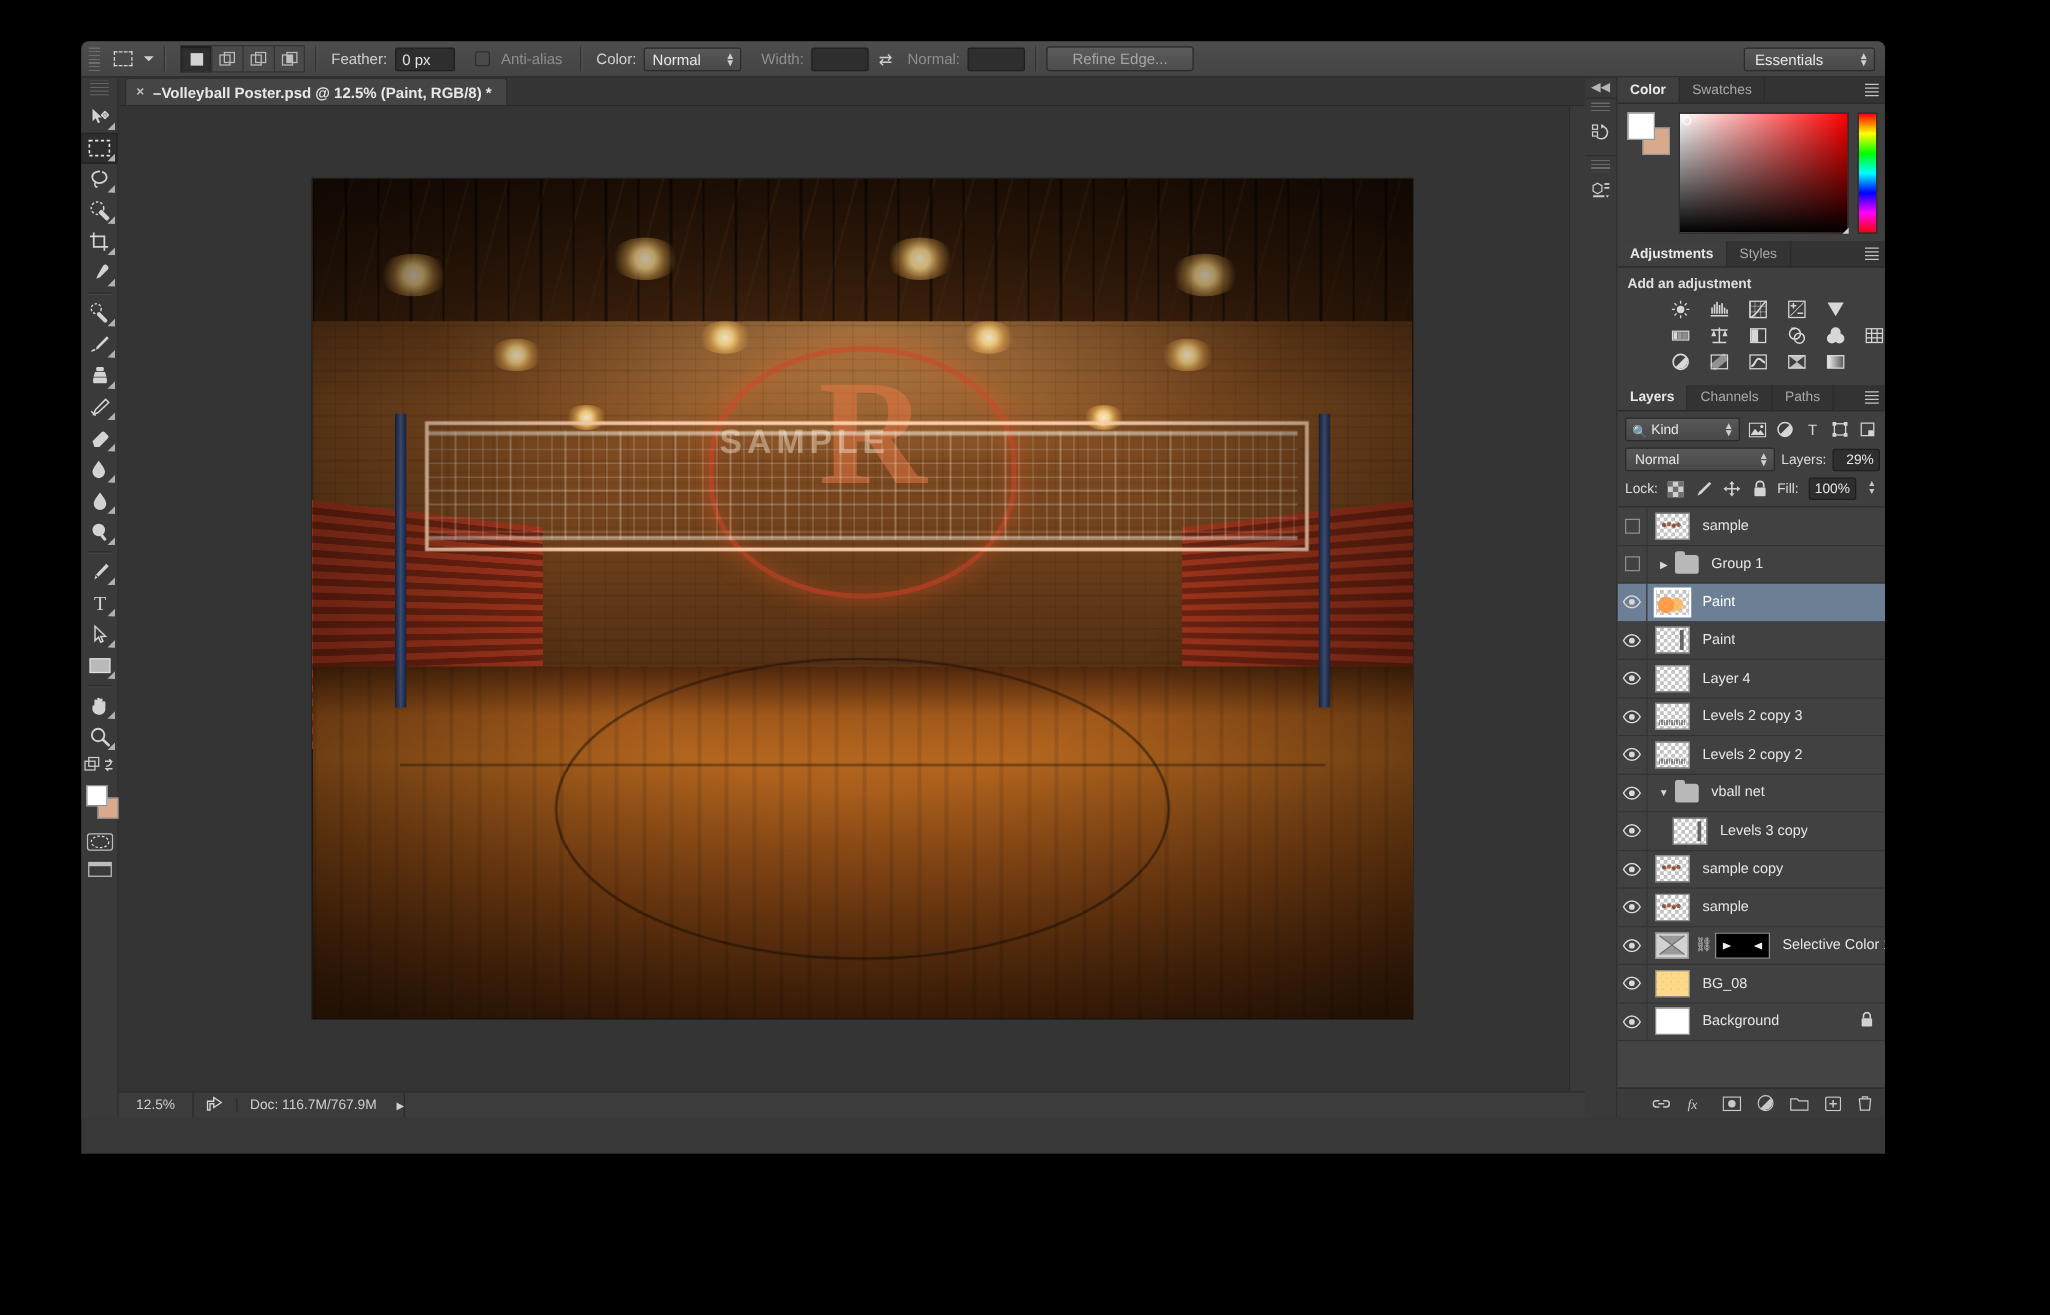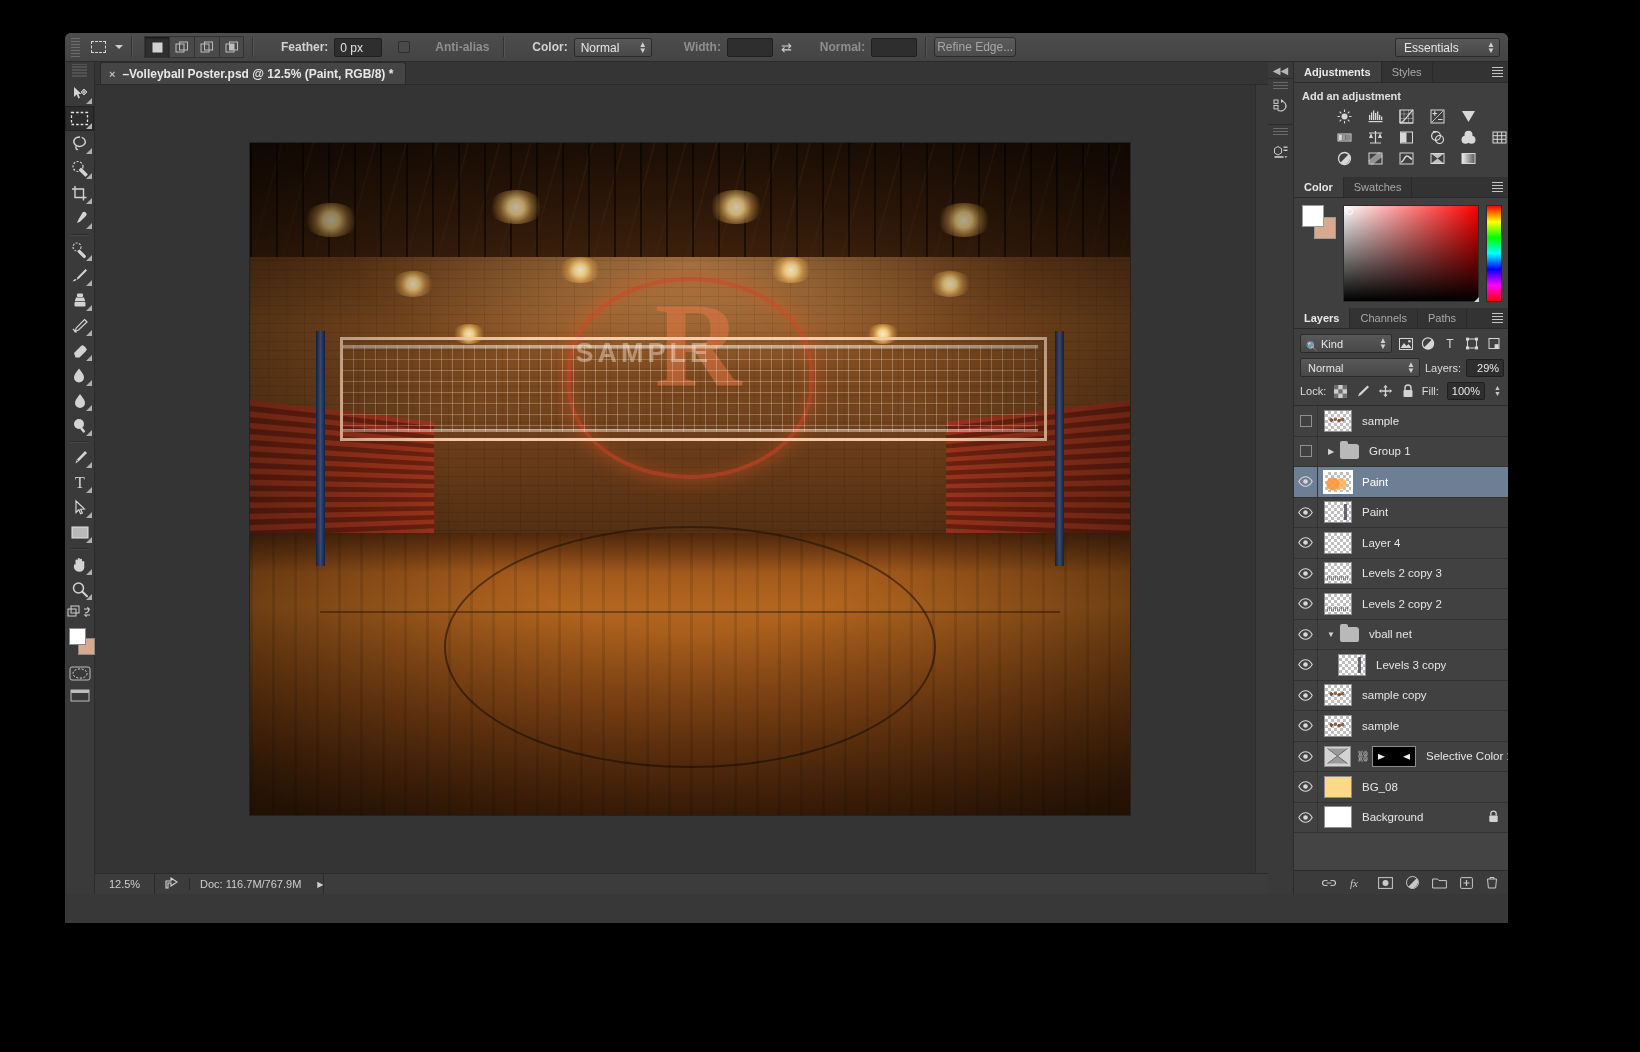--- a/index.html
+++ b/index.html
@@ -61,21 +61,21 @@
     border-top:4px solid #cfcfcf; margin-left:5px;
   }
   .ob-btn-group{ display:flex; margin-left:4px; }
   .ob-btn{
     width:25px;height:22px; background:#4a4a4a;
     border:1px solid #333; border-right:none;
     display:flex;align-items:center;justify-content:center;
   }
   .ob-btn:last-child{border-right:1px solid #333;}
   .ob-btn.active{ background:#2f2f2f; box-shadow:inset 0 1px 2px rgba(0,0,0,.6);}
-  .ob-label{ color:#d2d2d2; font-size:12px; margin:0 6px 0 20px;font-weight:bold;}
+  .ob-label{ color:#d2d2d2; font-size:12px; margin:0 6px 0 4px;}
   .ob-label.dim{ color:#8e8e8e;}
   .ob-field{
     background:#2e2e2e;border:1px solid #1f1f1f;border-radius:2px;
     height:19px; color:#e4e4e4; font-size:12px;
     padding:0 5px; line-height:18px;
   }
   .ob-select{
     background:linear-gradient(#585858,#484848);
     border:1px solid #2b2b2b;border-radius:2px;
     height:19px; color:#e8e8e8; font-size:12px;
@@ -85,21 +85,21 @@
   .ob-select .arrows{
     position:absolute;right:4px;top:3px;color:#d0d0d0;font-size:8px;line-height:6px;
   }
   .ob-check{
     width:12px;height:12px;background:#4a4a4a;border:1px solid #2e2e2e;border-radius:2px;
     margin-right:5px;
   }
   .ob-button{
     background:linear-gradient(#5c5c5c,#4b4b4b);
     border:1px solid #2b2b2b;border-radius:3px;
-    height:20px;color:#a6a6a6;font-size:12px;padding:0 2px;line-height:18px;
+    height:20px;color:#a6a6a6;font-size:12px;padding:0 20px;line-height:18px;
   }
   .swap-arrows{ color:#cfcfcf; font-size:13px; margin:0 8px;}
   #workspace-select{
     position:absolute;right:8px;top:5px;
     background:linear-gradient(#585858,#484848);
     border:1px solid #2b2b2b;border-radius:2px;
     height:19px;color:#e8e8e8;font-size:12px;padding:0 18px 0 8px;line-height:18px;
     min-width:105px;
   }
   #workspace-select .arrows{position:absolute;right:4px;top:3px;color:#d0d0d0;font-size:8px;line-height:6px;}
@@ -723,162 +723,20 @@
                 <path d="M11.6 12.2 l2.6 0 -1.3 2z" fill="#cdcdcd"></path>
               </svg>
           </div>
         </div>
       </div>
 
       <div id="panels">
 
         <div class="panel">
           <div class="panel-tabs">
-            <div class="p-tab active">Adjustments</div>
-            <div class="p-tab">Styles</div>
-            <span class="panel-menu">
-                <i></i>
-                <i></i>
-                <i></i>
-                <i></i>
-              </span>
-          </div>
-          <div id="adj-body">
-            <div class="adj-title">Add an adjustment</div>
-            <div class="adj-row">
-              <span class="adj-ico">
-                <svg width="15" height="15" viewBox="0 0 15 15">
-                    <circle cx="7.5" cy="7.5" r="3" fill="#d8d8d8"></circle>
-                    <g stroke="#d8d8d8" stroke-width="1.1">
-                      <path d="M7.5 0.5v2.4M7.5 12.1v2.4M0.5 7.5h2.4M12.1 7.5h2.4M2.6 2.6l1.7 1.7M10.7 10.7l1.7 1.7M12.4 2.6l-1.7 1.7M4.3 10.7l-1.7 1.7"></path>
-                    </g>
-                  </svg>
-              </span>
-              <span class="adj-ico">
-                <svg width="15" height="15" viewBox="0 0 15 15">
-                    <g fill="#d8d8d8">
-                      <rect x="1" y="6" width="1.3" height="5"></rect>
-                      <rect x="3" y="3.5" width="1.3" height="7.5"></rect>
-                      <rect x="5" y="1.5" width="1.3" height="9.5"></rect>
-                      <rect x="7" y="4" width="1.3" height="7"></rect>
-                      <rect x="9" y="2.5" width="1.3" height="8.5"></rect>
-                      <rect x="11" y="6" width="1.3" height="5"></rect>
-                      <rect x="13" y="7.5" width="1.3" height="3.5"></rect>
-                    </g>
-                    <rect x="0.5" y="12" width="14" height="1.2" fill="#d8d8d8"></rect>
-                  </svg>
-              </span>
-              <span class="adj-ico">
-                <svg width="15" height="15" viewBox="0 0 15 15">
-                    <rect x="1" y="1" width="13" height="13" fill="none" stroke="#d8d8d8"></rect>
-                    <path d="M1 14 H14 M1 1 V14" stroke="#d8d8d8"></path>
-                    <path d="M1 14 C6 13 9 5 14 1" fill="none" stroke="#d8d8d8" stroke-width="1.2"></path>
-                    <path d="M5 1 V14 M9.5 1 V14 M1 5 H14 M1 9.5 H14" stroke="#d8d8d8" stroke-width=".4"></path>
-                  </svg>
-              </span>
-              <span class="adj-ico">
-                <svg width="15" height="15" viewBox="0 0 15 15">
-                    <rect x="1" y="1" width="13" height="13" fill="none" stroke="#d8d8d8"></rect>
-                    <path d="M2.5 4.5 H7 M4.75 2.3 V6.8" stroke="#d8d8d8" stroke-width="1.2"></path>
-                    <path d="M8 10.5 H12.5" stroke="#d8d8d8" stroke-width="1.2"></path>
-                    <path d="M13 2 L2 13" stroke="#d8d8d8" stroke-width=".8"></path>
-                  </svg>
-              </span>
-              <span class="adj-ico">
-                <svg width="15" height="15" viewBox="0 0 15 15">
-                    <path d="M1 2 H14 L7.5 13 Z" fill="#d8d8d8"></path>
-                  </svg>
-              </span>
-            </div>
-            <div class="adj-row">
-              <span class="adj-ico">
-                <svg width="15" height="15" viewBox="0 0 15 15">
-                    <rect x="1" y="4" width="13" height="7" fill="none" stroke="#d8d8d8"></rect>
-                    <rect x="1.7" y="4.7" width="3.2" height="5.6" fill="#d8d8d8"></rect>
-                    <rect x="5.2" y="4.7" width="3.2" height="5.6" fill="#999"></rect>
-                    <rect x="8.7" y="4.7" width="4.6" height="5.6" fill="#d8d8d8" opacity=".5"></rect>
-                  </svg>
-              </span>
-              <span class="adj-ico">
-                <svg width="15" height="15" viewBox="0 0 15 15">
-                    <path d="M7.5 1 V13 M2 13 H13" stroke="#d8d8d8" stroke-width="1.2"></path>
-                    <path d="M1 3 H14" stroke="#d8d8d8" stroke-width="1.2"></path>
-                    <path d="M1 3 L3 8 H-1 Z" fill="#d8d8d8" transform="translate(2,0)"></path>
-                    <path d="M12 3 L14 8 H10 Z" fill="#d8d8d8"></path>
-                  </svg>
-              </span>
-              <span class="adj-ico">
-                <svg width="15" height="15" viewBox="0 0 15 15">
-                    <rect x="1.5" y="2" width="12" height="11" fill="none" stroke="#d8d8d8"></rect>
-                    <rect x="2" y="2.5" width="5.5" height="10" fill="#d8d8d8"></rect>
-                  </svg>
-              </span>
-              <span class="adj-ico">
-                <svg width="15" height="15" viewBox="0 0 15 15">
-                    <circle cx="6" cy="6" r="4.4" fill="none" stroke="#d8d8d8" stroke-width="1.2"></circle>
-                    <circle cx="9.5" cy="9.5" r="4" fill="none" stroke="#d8d8d8" stroke-width="1.2"></circle>
-                    <rect x="3" y="1" width="3.2" height="1.6" fill="#d8d8d8"></rect>
-                  </svg>
-              </span>
-              <span class="adj-ico">
-                <svg width="15" height="15" viewBox="0 0 15 15">
-                    <circle cx="7.5" cy="4.8" r="4" fill="#d8d8d8"></circle>
-                    <circle cx="4.5" cy="9.8" r="4" fill="#d8d8d8"></circle>
-                    <circle cx="10.5" cy="9.8" r="4" fill="#d8d8d8"></circle>
-                  </svg>
-              </span>
-              <span class="adj-ico">
-                <svg width="15" height="15" viewBox="0 0 15 15">
-                    <rect x="1" y="2" width="13" height="11" fill="none" stroke="#d8d8d8"></rect>
-                    <path d="M1 5.7 H14 M1 9.3 H14 M5.3 2 V13 M9.7 2 V13" stroke="#d8d8d8"></path>
-                  </svg>
-              </span>
-            </div>
-            <div class="adj-row">
-              <span class="adj-ico">
-                <svg width="15" height="15" viewBox="0 0 15 15">
-                    <circle cx="7.5" cy="7.5" r="6" fill="none" stroke="#d8d8d8" stroke-width="1.3"></circle>
-                    <path d="M11.7 3.3 A6 6 0 013.3 11.7 Z" fill="#d8d8d8"></path>
-                  </svg>
-              </span>
-              <span class="adj-ico">
-                <svg width="15" height="15" viewBox="0 0 15 15">
-                    <rect x="1" y="2" width="13" height="11" fill="none" stroke="#d8d8d8"></rect>
-                    <path d="M2 12 L13 3" stroke="#d8d8d8" stroke-width="6" opacity=".55"></path>
-                  </svg>
-              </span>
-              <span class="adj-ico">
-                <svg width="15" height="15" viewBox="0 0 15 15">
-                    <rect x="1" y="2" width="13" height="11" fill="none" stroke="#d8d8d8"></rect>
-                    <path d="M2 11 C5 11 5 5 8 5 C10.5 5 11 8 13 8" fill="none" stroke="#d8d8d8" stroke-width="1.6"></path>
-                  </svg>
-              </span>
-              <span class="adj-ico">
-                <svg width="15" height="15" viewBox="0 0 15 15">
-                    <rect x="1" y="2.5" width="13" height="10" fill="none" stroke="#d8d8d8"></rect>
-                    <path d="M1 2.5 L7.5 7.5 L14 2.5 M1 12.5 L7.5 7.5 L14 12.5" fill="#d8d8d8" opacity=".85"></path>
-                  </svg>
-              </span>
-              <span class="adj-ico">
-                <svg width="15" height="15" viewBox="0 0 15 15">
-                    <defs>
-                      <linearGradient id="gm" x1="0" x2="1">
-                        <stop offset="0" stop-color="#f0f0f0"></stop>
-                        <stop offset="1" stop-color="#575757"></stop>
-                      </linearGradient>
-                    </defs>
-                    <rect x="1" y="2.5" width="13" height="10" fill="url(#gm)" stroke="#d8d8d8"></rect>
-                  </svg>
-              </span>
-            </div>
-          </div>
-        </div>
-
-        <div class="panel">
-          <div class="panel-tabs">
             <div class="p-tab active">Color</div>
             <div class="p-tab">Swatches</div>
             <span class="panel-menu">
                 <i></i>
                 <i></i>
                 <i></i>
                 <i></i>
               </span>
           </div>
           <div id="color-body">
@@ -887,20 +745,162 @@
               <span class="cs-fg"></span>
             </div>
             <div class="color-field">
               <span class="picker"></span>
               <span class="alpha-mark"></span>
             </div>
             <div class="hue-strip"></div>
           </div>
         </div>
 
+        <div class="panel">
+          <div class="panel-tabs">
+            <div class="p-tab active">Adjustments</div>
+            <div class="p-tab">Styles</div>
+            <span class="panel-menu">
+                <i></i>
+                <i></i>
+                <i></i>
+                <i></i>
+              </span>
+          </div>
+          <div id="adj-body">
+            <div class="adj-title">Add an adjustment</div>
+            <div class="adj-row">
+              <span class="adj-ico">
+                <svg width="15" height="15" viewBox="0 0 15 15">
+                    <circle cx="7.5" cy="7.5" r="3" fill="#d8d8d8"></circle>
+                    <g stroke="#d8d8d8" stroke-width="1.1">
+                      <path d="M7.5 0.5v2.4M7.5 12.1v2.4M0.5 7.5h2.4M12.1 7.5h2.4M2.6 2.6l1.7 1.7M10.7 10.7l1.7 1.7M12.4 2.6l-1.7 1.7M4.3 10.7l-1.7 1.7"></path>
+                    </g>
+                  </svg>
+              </span>
+              <span class="adj-ico">
+                <svg width="15" height="15" viewBox="0 0 15 15">
+                    <g fill="#d8d8d8">
+                      <rect x="1" y="6" width="1.3" height="5"></rect>
+                      <rect x="3" y="3.5" width="1.3" height="7.5"></rect>
+                      <rect x="5" y="1.5" width="1.3" height="9.5"></rect>
+                      <rect x="7" y="4" width="1.3" height="7"></rect>
+                      <rect x="9" y="2.5" width="1.3" height="8.5"></rect>
+                      <rect x="11" y="6" width="1.3" height="5"></rect>
+                      <rect x="13" y="7.5" width="1.3" height="3.5"></rect>
+                    </g>
+                    <rect x="0.5" y="12" width="14" height="1.2" fill="#d8d8d8"></rect>
+                  </svg>
+              </span>
+              <span class="adj-ico">
+                <svg width="15" height="15" viewBox="0 0 15 15">
+                    <rect x="1" y="1" width="13" height="13" fill="none" stroke="#d8d8d8"></rect>
+                    <path d="M1 14 H14 M1 1 V14" stroke="#d8d8d8"></path>
+                    <path d="M1 14 C6 13 9 5 14 1" fill="none" stroke="#d8d8d8" stroke-width="1.2"></path>
+                    <path d="M5 1 V14 M9.5 1 V14 M1 5 H14 M1 9.5 H14" stroke="#d8d8d8" stroke-width=".4"></path>
+                  </svg>
+              </span>
+              <span class="adj-ico">
+                <svg width="15" height="15" viewBox="0 0 15 15">
+                    <rect x="1" y="1" width="13" height="13" fill="none" stroke="#d8d8d8"></rect>
+                    <path d="M2.5 4.5 H7 M4.75 2.3 V6.8" stroke="#d8d8d8" stroke-width="1.2"></path>
+                    <path d="M8 10.5 H12.5" stroke="#d8d8d8" stroke-width="1.2"></path>
+                    <path d="M13 2 L2 13" stroke="#d8d8d8" stroke-width=".8"></path>
+                  </svg>
+              </span>
+              <span class="adj-ico">
+                <svg width="15" height="15" viewBox="0 0 15 15">
+                    <path d="M1 2 H14 L7.5 13 Z" fill="#d8d8d8"></path>
+                  </svg>
+              </span>
+            </div>
+            <div class="adj-row">
+              <span class="adj-ico">
+                <svg width="15" height="15" viewBox="0 0 15 15">
+                    <rect x="1" y="4" width="13" height="7" fill="none" stroke="#d8d8d8"></rect>
+                    <rect x="1.7" y="4.7" width="3.2" height="5.6" fill="#d8d8d8"></rect>
+                    <rect x="5.2" y="4.7" width="3.2" height="5.6" fill="#999"></rect>
+                    <rect x="8.7" y="4.7" width="4.6" height="5.6" fill="#d8d8d8" opacity=".5"></rect>
+                  </svg>
+              </span>
+              <span class="adj-ico">
+                <svg width="15" height="15" viewBox="0 0 15 15">
+                    <path d="M7.5 1 V13 M2 13 H13" stroke="#d8d8d8" stroke-width="1.2"></path>
+                    <path d="M1 3 H14" stroke="#d8d8d8" stroke-width="1.2"></path>
+                    <path d="M1 3 L3 8 H-1 Z" fill="#d8d8d8" transform="translate(2,0)"></path>
+                    <path d="M12 3 L14 8 H10 Z" fill="#d8d8d8"></path>
+                  </svg>
+              </span>
+              <span class="adj-ico">
+                <svg width="15" height="15" viewBox="0 0 15 15">
+                    <rect x="1.5" y="2" width="12" height="11" fill="none" stroke="#d8d8d8"></rect>
+                    <rect x="2" y="2.5" width="5.5" height="10" fill="#d8d8d8"></rect>
+                  </svg>
+              </span>
+              <span class="adj-ico">
+                <svg width="15" height="15" viewBox="0 0 15 15">
+                    <circle cx="6" cy="6" r="4.4" fill="none" stroke="#d8d8d8" stroke-width="1.2"></circle>
+                    <circle cx="9.5" cy="9.5" r="4" fill="none" stroke="#d8d8d8" stroke-width="1.2"></circle>
+                    <rect x="3" y="1" width="3.2" height="1.6" fill="#d8d8d8"></rect>
+                  </svg>
+              </span>
+              <span class="adj-ico">
+                <svg width="15" height="15" viewBox="0 0 15 15">
+                    <circle cx="7.5" cy="4.8" r="4" fill="#d8d8d8"></circle>
+                    <circle cx="4.5" cy="9.8" r="4" fill="#d8d8d8"></circle>
+                    <circle cx="10.5" cy="9.8" r="4" fill="#d8d8d8"></circle>
+                  </svg>
+              </span>
+              <span class="adj-ico">
+                <svg width="15" height="15" viewBox="0 0 15 15">
+                    <rect x="1" y="2" width="13" height="11" fill="none" stroke="#d8d8d8"></rect>
+                    <path d="M1 5.7 H14 M1 9.3 H14 M5.3 2 V13 M9.7 2 V13" stroke="#d8d8d8"></path>
+                  </svg>
+              </span>
+            </div>
+            <div class="adj-row">
+              <span class="adj-ico">
+                <svg width="15" height="15" viewBox="0 0 15 15">
+                    <circle cx="7.5" cy="7.5" r="6" fill="none" stroke="#d8d8d8" stroke-width="1.3"></circle>
+                    <path d="M11.7 3.3 A6 6 0 013.3 11.7 Z" fill="#d8d8d8"></path>
+                  </svg>
+              </span>
+              <span class="adj-ico">
+                <svg width="15" height="15" viewBox="0 0 15 15">
+                    <rect x="1" y="2" width="13" height="11" fill="none" stroke="#d8d8d8"></rect>
+                    <path d="M2 12 L13 3" stroke="#d8d8d8" stroke-width="6" opacity=".55"></path>
+                  </svg>
+              </span>
+              <span class="adj-ico">
+                <svg width="15" height="15" viewBox="0 0 15 15">
+                    <rect x="1" y="2" width="13" height="11" fill="none" stroke="#d8d8d8"></rect>
+                    <path d="M2 11 C5 11 5 5 8 5 C10.5 5 11 8 13 8" fill="none" stroke="#d8d8d8" stroke-width="1.6"></path>
+                  </svg>
+              </span>
+              <span class="adj-ico">
+                <svg width="15" height="15" viewBox="0 0 15 15">
+                    <rect x="1" y="2.5" width="13" height="10" fill="none" stroke="#d8d8d8"></rect>
+                    <path d="M1 2.5 L7.5 7.5 L14 2.5 M1 12.5 L7.5 7.5 L14 12.5" fill="#d8d8d8" opacity=".85"></path>
+                  </svg>
+              </span>
+              <span class="adj-ico">
+                <svg width="15" height="15" viewBox="0 0 15 15">
+                    <defs>
+                      <linearGradient id="gm" x1="0" x2="1">
+                        <stop offset="0" stop-color="#f0f0f0"></stop>
+                        <stop offset="1" stop-color="#575757"></stop>
+                      </linearGradient>
+                    </defs>
+                    <rect x="1" y="2.5" width="13" height="10" fill="url(#gm)" stroke="#d8d8d8"></rect>
+                  </svg>
+              </span>
+            </div>
+          </div>
+        </div>
+
         <div id="layers-panel">
           <div class="panel-tabs">
             <div class="p-tab active">Layers</div>
             <div class="p-tab">Channels</div>
             <div class="p-tab">Paths</div>
             <span class="panel-menu">
                 <i></i>
                 <i></i>
                 <i></i>
                 <i></i>

